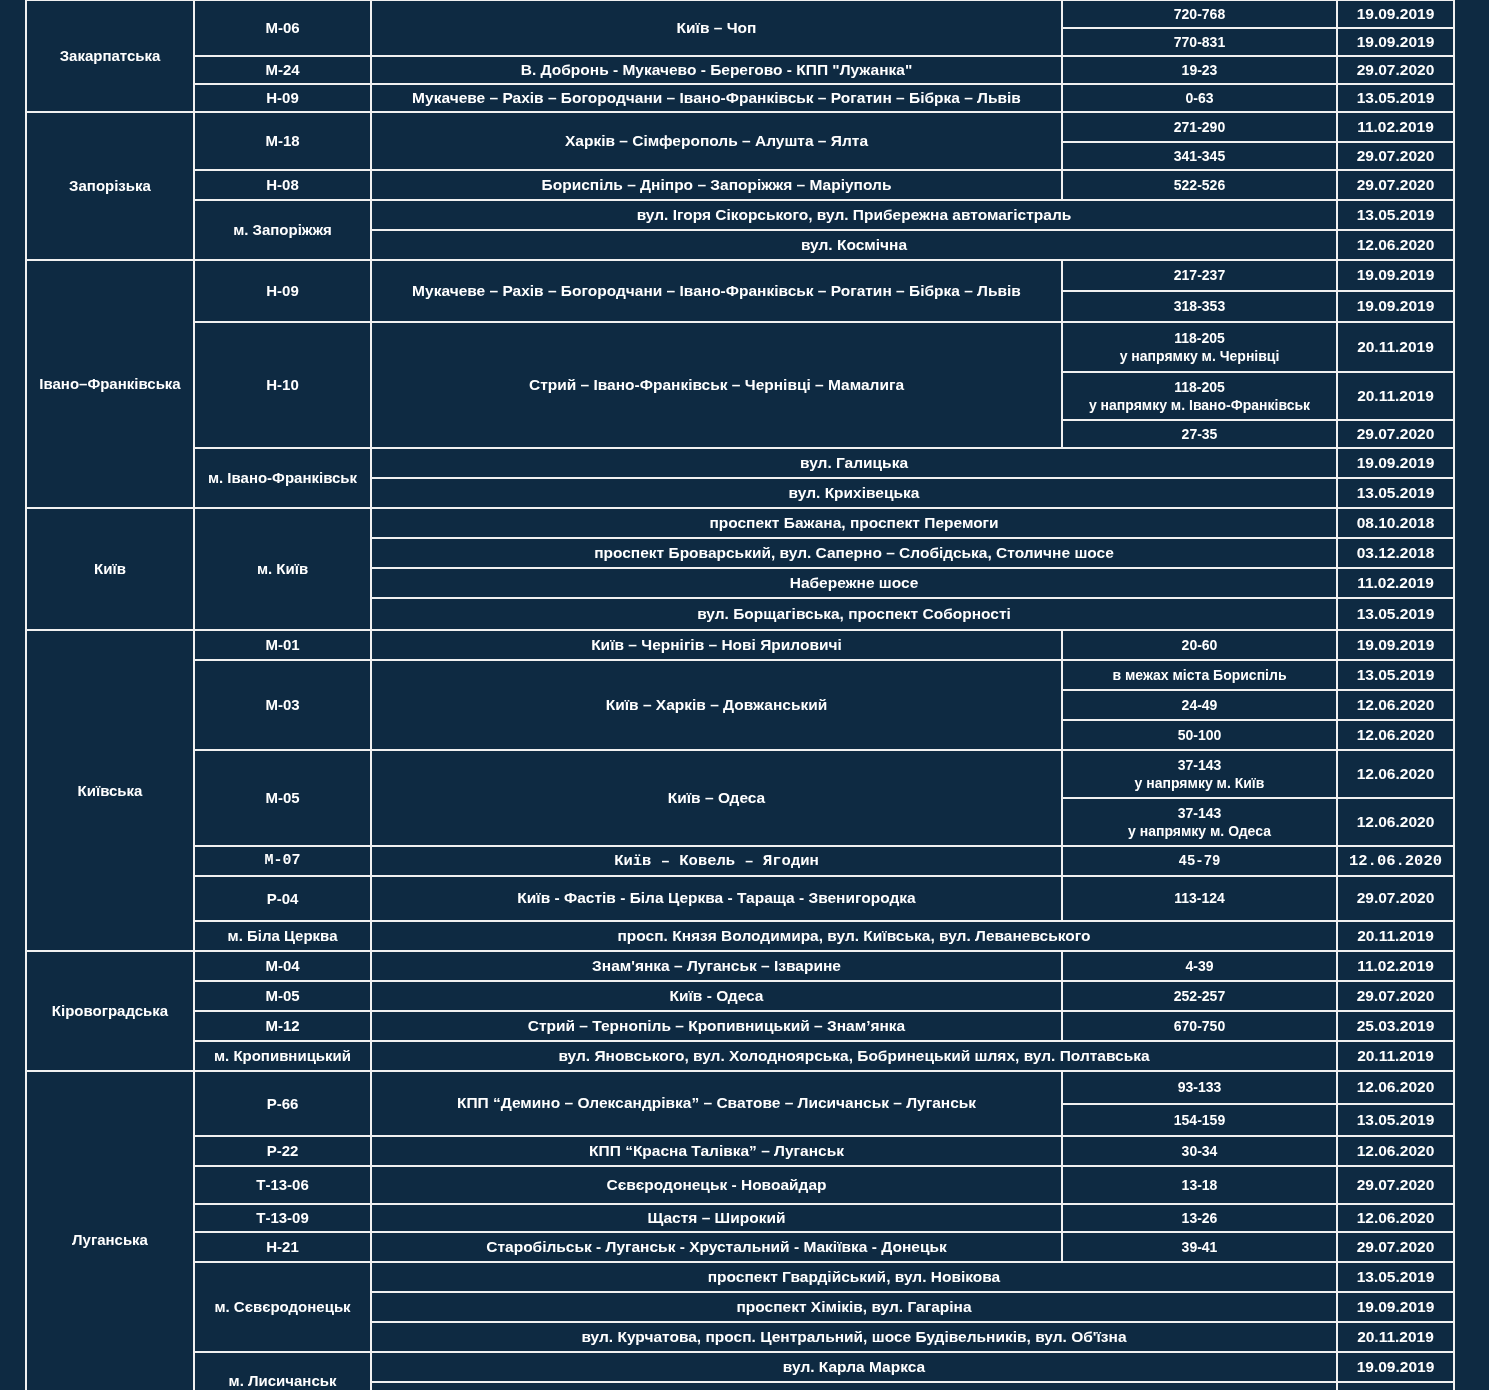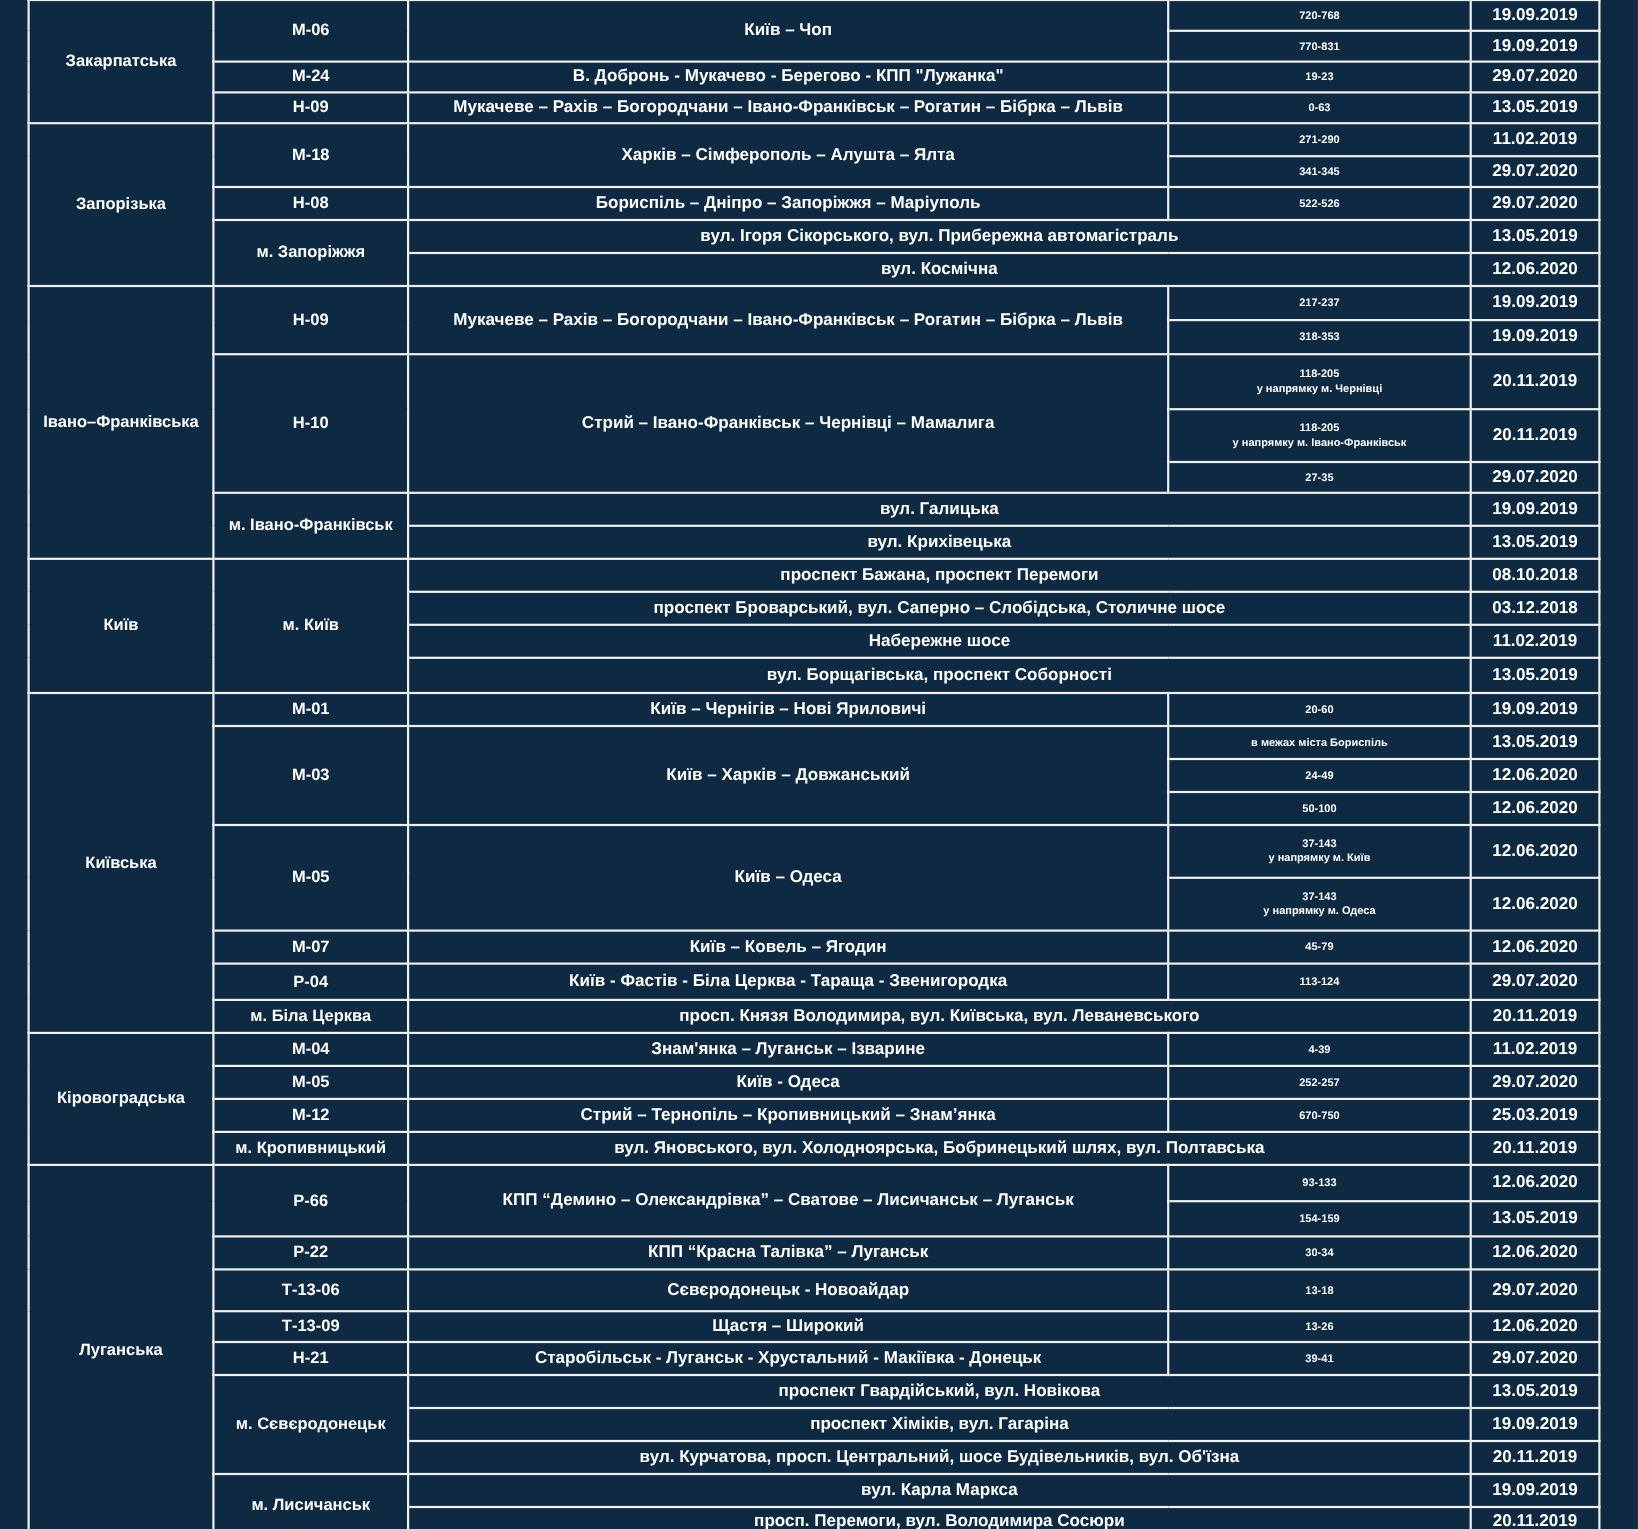--- a/index.html
+++ b/index.html
@@ -23,21 +23,21 @@
     text-align:center;
     vertical-align:middle;
     padding:2px 6px;
     white-space:pre-line;
     line-height:1.3;
     overflow:hidden;
   }
   td.cell-region{font-size:15px;}
   td.cell-code{font-size:15px;}
   td.cell-route{font-size:15.5px;}
-  td.cell-km{font-size:10px;}
+  td.cell-km{font-size:14px;}
   td.cell-date{font-size:15.5px;}
   td.red{color:#ff0000;}
 </style>
 </head>
 <body>
 
 <div class="viewport">
   <table class="roads">
     <colgroup>
       <col style="width:168px">
@@ -176,27 +176,27 @@
           <td class="cell-route" rowspan="2">Київ – Одеса</td>
           <td class="cell-km">37-143
 у напрямку м. Київ</td>
           <td class="cell-date">12.06.2020</td>
         </tr>
         <tr style="height: 48px;">
           <td class="cell-km">37-143
 у напрямку м. Одеса</td>
           <td class="cell-date">12.06.2020</td>
         </tr>
-        <tr style="height: 30px;">
+        <tr style="height: 30px; font-family: Liberation Mono, monospace;">
           <td class="cell-code">М-07</td>
           <td class="cell-route">Київ – Ковель – Ягодин</td>
           <td class="cell-km">45-79</td>
           <td class="cell-date">12.06.2020</td>
         </tr>
-        <tr style="height: 33px;">
+        <tr style="height: 45px;">
           <td class="cell-code red">Р-04</td>
           <td class="cell-route red">Київ - Фастів - Біла Церква - Тараща - Звенигородка</td>
           <td class="cell-km red">113-124</td>
           <td class="cell-date red">29.07.2020</td>
         </tr>
         <tr style="height: 30px;">
           <td class="cell-code">м. Біла Церква</td>
           <td class="cell-route" colspan="2">просп. Князя Володимира, вул. Київська, вул. Леваневського</td>
           <td class="cell-date">20.11.2019</td>
         </tr>

